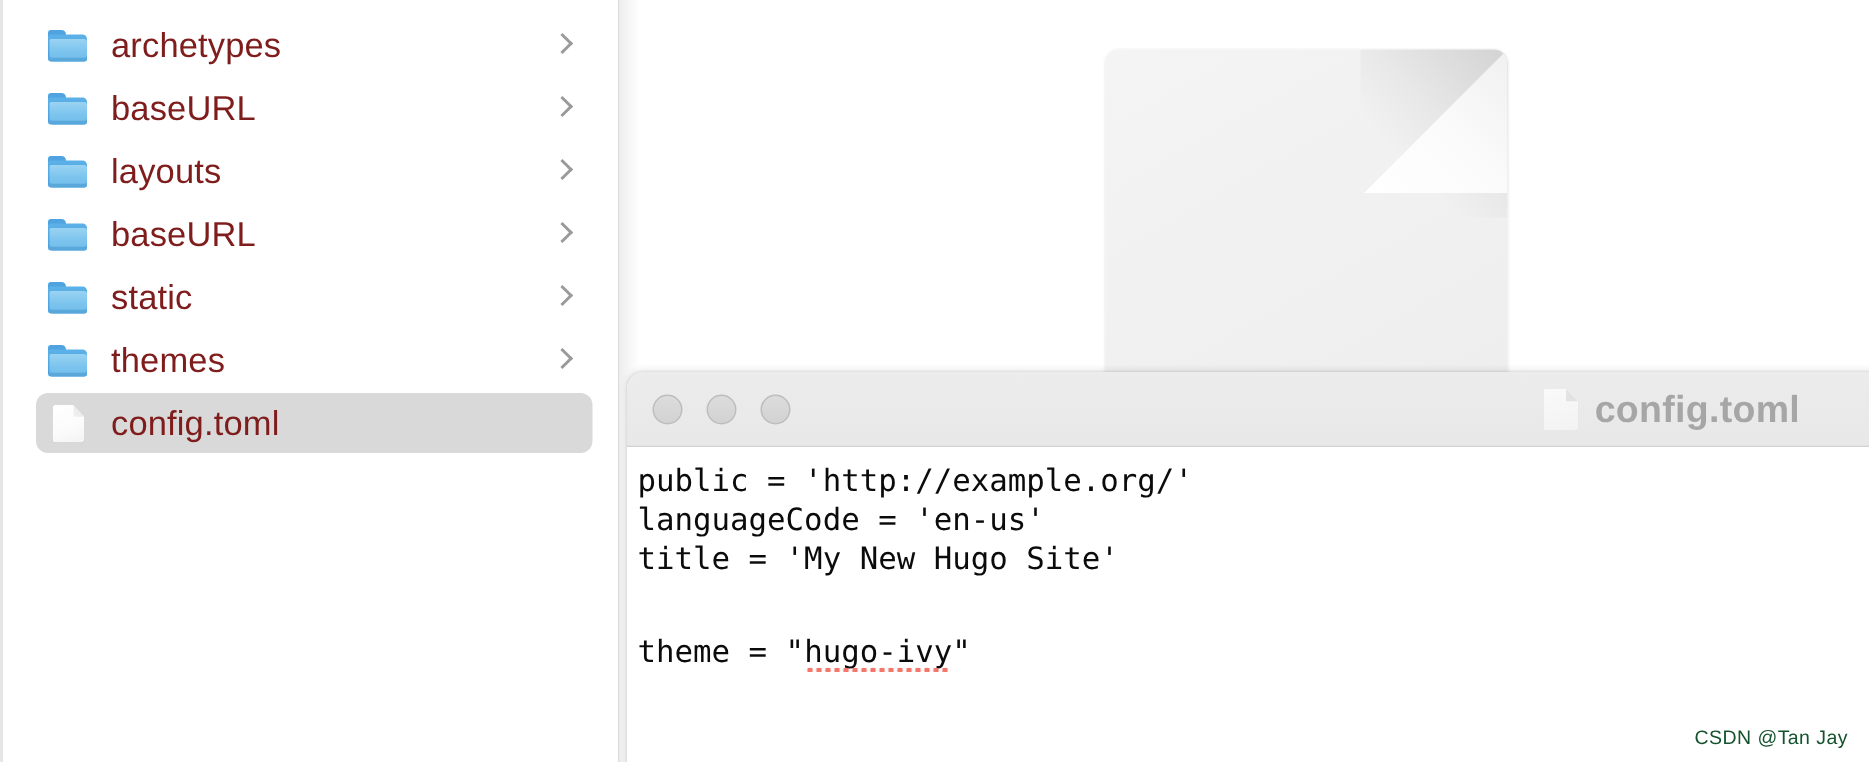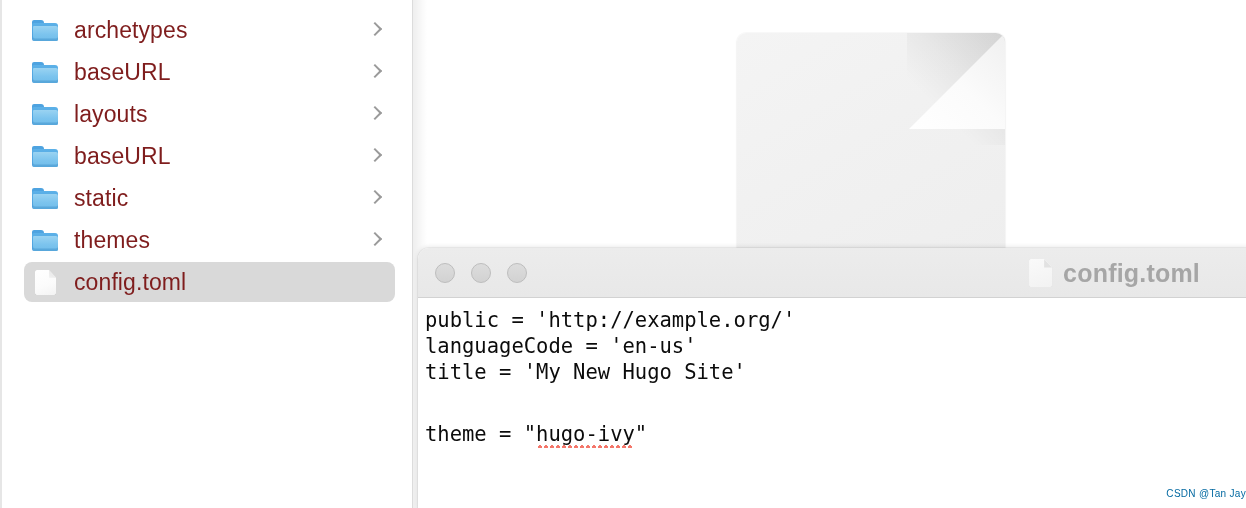--- a/index.html
+++ b/index.html
@@ -255,24 +255,24 @@
     height: 4px;
     background-image: radial-gradient(circle, #f4776b 45%, rgba(244,119,107,0) 48%);
     background-size: 6px 6px;
     background-repeat: repeat-x;
     background-position: 0 0;
   }
 
   
   .watermark {
     position: absolute;
-    right: 0;
+    right: 14px;
     bottom: 9px;
-    font-size: 10px;
-    color: #0369a1;
+    font-size: 13px;
+    color: #14532d;
     letter-spacing: 0.3px;
     z-index: 9;
   }
 </style>
 </head>
 <body>
 
 <div id="root">
 
   <div class="bigdoc-wrap">

